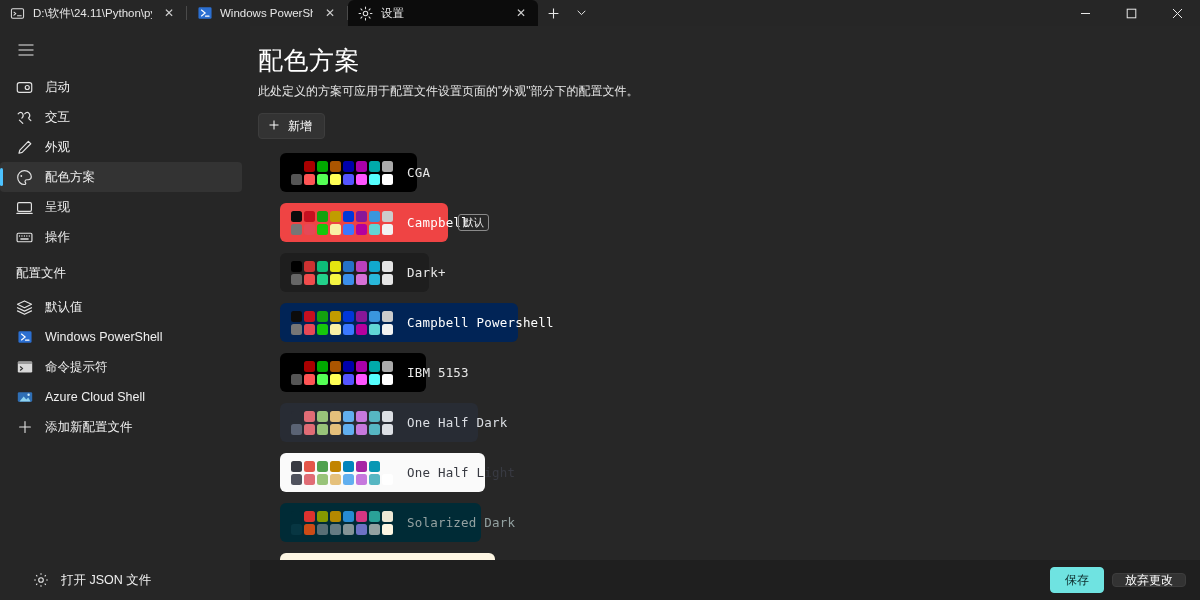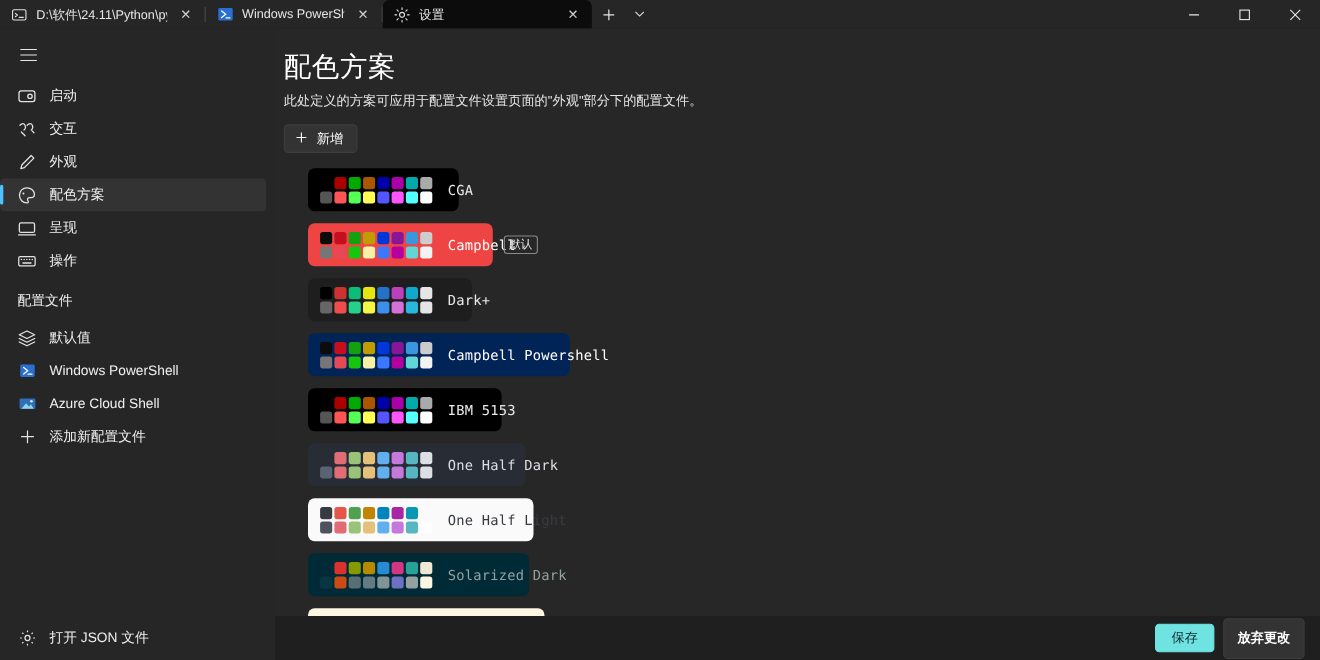--- a/index.html
+++ b/index.html
@@ -108,32 +108,32 @@
     font-size: 10.5px; color: #e8e8e8; padding: 1px 4px; line-height: 1.3;
   }
 
   
   .footer {
     height: 40px; flex: 0 0 40px; background: #1f1f1f;
     display: flex; align-items: center; padding-right: 14px; position: relative;
   }
   .footer-left {
     width: 250px; flex: 0 0 250px; display: flex; align-items: center;
-    gap: 12px; padding-left: 16px; font-size: 12.5px; color: #f0f0f0; background: #262626; height: 40px;
+    gap: 12px; padding-left: 32px; font-size: 12.5px; color: #f0f0f0; background: #262626; height: 40px;
   }
   .footer-right { margin-left: auto; display: flex; gap: 8px; align-items: center; }
   .btn-save {
     background: #6fe3e1; color: #0d2b2b; border-radius: 4px;
     height: 26px; padding: 0 14px; font-size: 12px;
     display: flex; align-items: center; border: 1px solid #6fe3e1;
   }
   .btn-discard {
     background: #333333; color: #ffffff; border: 1px solid #3d3d3d;
-    border-radius: 4px; height: 37px; padding: 4px 12px; font-size: 12px;
-    display: flex; align-items: center; font-weight: bold;
+    border-radius: 4px; height: 14px; padding: 4px 12px; font-size: 12px;
+    display: flex; align-items: center;
   }
 </style>
 </head>
 <body>
 
 <div id="app">
 
   <div class="titlebar">
     <div class="tabs" id="tab-strip">
         <div class="tab tab0">
@@ -281,20 +281,30 @@
                 <rect x="0.5" y="1.5" width="15" height="13" rx="1.5" fill="#2b6fd1"></rect>
                 <path d="M4 4.6l4.2 3.4L4 11.4" stroke="#ffffff" stroke-width="1.3" fill="none" stroke-linecap="round"></path>
                 <path d="M8.6 11.6h4" stroke="#ffffff" stroke-width="1.3" stroke-linecap="round"></path>
               </svg>
             </span>
             <span class="nav-label">Windows PowerShell</span>
           </div>
           <div class="nav-item">
             <span class="nav-ico">
               <svg width="16" height="16" viewBox="0 0 16 16">
+                <rect x="0.8" y="2.6" width="14.4" height="10.8" rx="1.2" fill="#d8d8d8"></rect>
+                <rect x="0.8" y="2.6" width="14.4" height="2.4" rx="1.2" fill="#9a9a9a"></rect>
+                <path d="M3.4 7.8l2 1.7-2 1.7" stroke="#2b2b2b" stroke-width="1.2" fill="none" stroke-linecap="round"></path>
+              </svg>
+            </span>
+            <span class="nav-label">命令提示符</span>
+          </div>
+          <div class="nav-item">
+            <span class="nav-ico">
+              <svg width="16" height="16" viewBox="0 0 16 16">
                 <rect x="0.8" y="3.2" width="14.4" height="9.6" rx="1.2" fill="#2f6fb5"></rect>
                 <path d="M2.5 12.6l4.2-5 2.6 3 1.9-2.2 2.4 4.2z" fill="#8fd3ef"></path>
                 <circle cx="11.6" cy="5.8" r="1.2" fill="#cfeaf7"></circle>
               </svg>
             </span>
             <span class="nav-label">Azure Cloud Shell</span>
           </div>
           <div class="nav-item">
             <span class="nav-ico">
               <svg width="16" height="16" viewBox="0 0 16 16" fill="none" stroke="#e3e3e3" stroke-width="1.1" stroke-linecap="round" stroke-linejoin="round">
@@ -423,21 +433,21 @@
                       <div class="sw" style="background: rgb(59, 120, 255);"></div>
                       <div class="sw" style="background: rgb(180, 0, 158);"></div>
                       <div class="sw" style="background: rgb(97, 214, 214);"></div>
                       <div class="sw" style="background: rgb(242, 242, 242);"></div>
                     </div>
                   </div>
                   <div class="scheme-name" style="color: rgb(255, 255, 255);">Campbell Powershell</div>
                 </div>
               </div>
               <div class="scheme-row">
-                <div class="scheme-card" style="background: rgb(0, 0, 0); width: 176px;">
+                <div class="scheme-card" style="background: rgb(0, 0, 0); width: 146px;">
                   <div class="swatches">
                     <div class="swatch-row">
                       <div class="sw" style="background: rgb(0, 0, 0);"></div>
                       <div class="sw" style="background: rgb(170, 0, 0);"></div>
                       <div class="sw" style="background: rgb(0, 170, 0);"></div>
                       <div class="sw" style="background: rgb(170, 85, 0);"></div>
                       <div class="sw" style="background: rgb(0, 0, 170);"></div>
                       <div class="sw" style="background: rgb(170, 0, 170);"></div>
                       <div class="sw" style="background: rgb(0, 170, 170);"></div>
                       <div class="sw" style="background: rgb(170, 170, 170);"></div>

